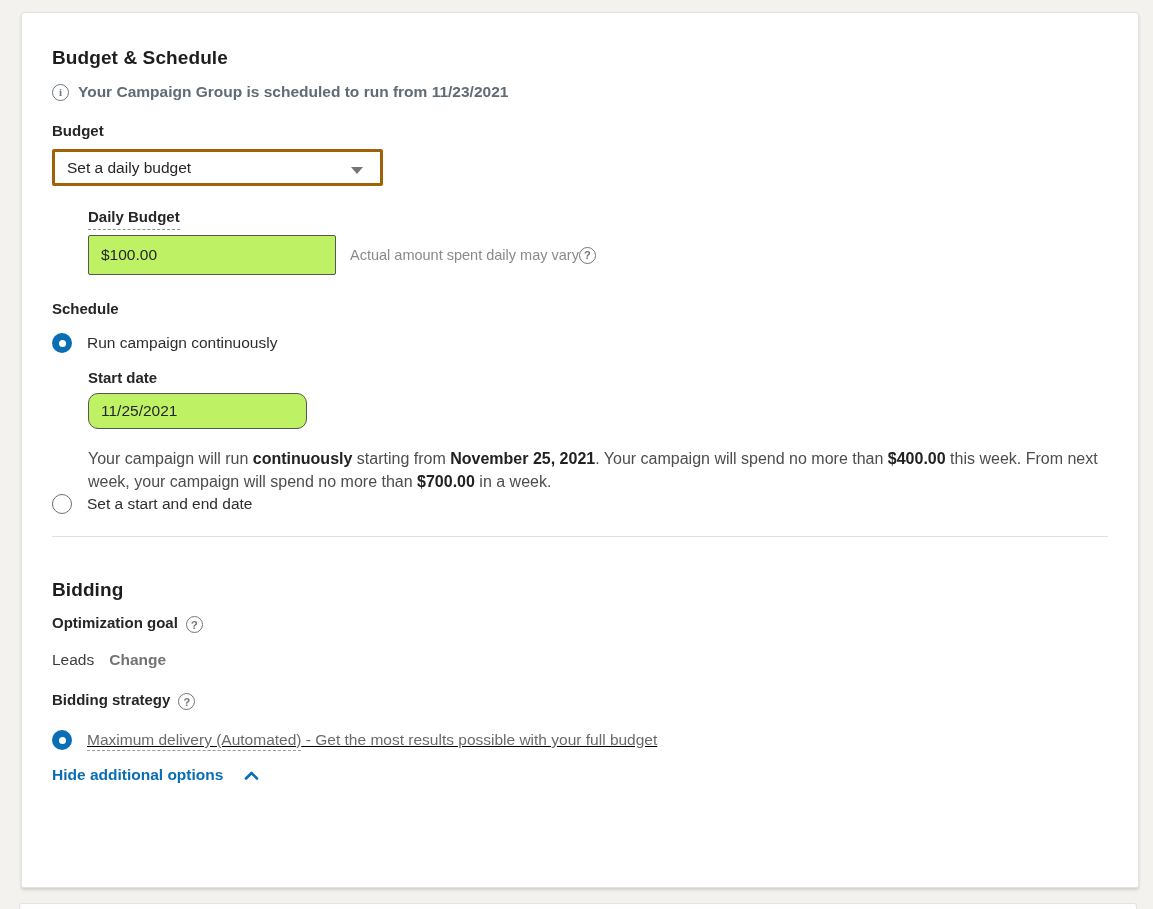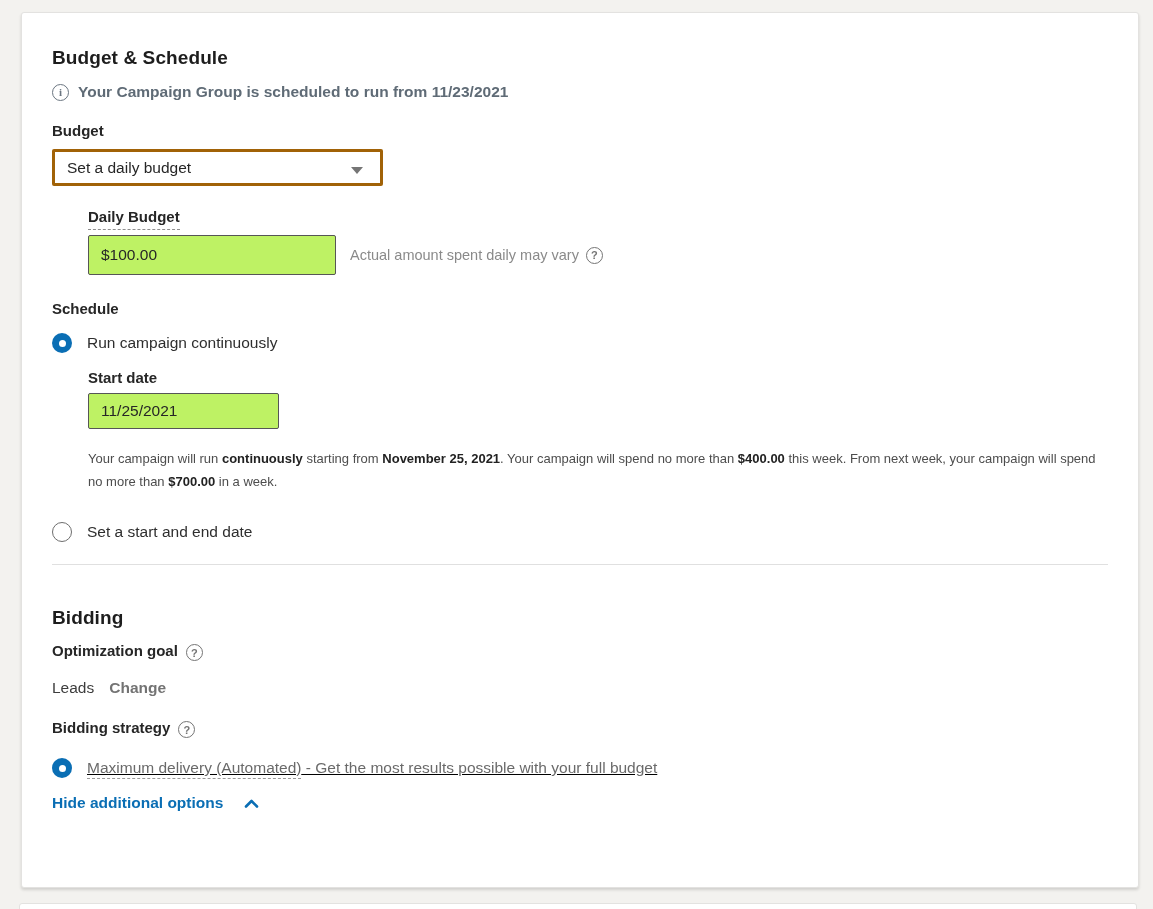--- a/index.html
+++ b/index.html
@@ -79,44 +79,44 @@
   .daily-budget-block .lbl { margin-bottom: 5px; }
   .input-row { display: flex; align-items: center; }
   .text-input {
     width: 248px; height: 40px;
     border: 1px solid #565656; border-radius: 2px;
     padding: 0 12px; font-size: 15.5px; color: #262626;
     font-family: "Liberation Sans", sans-serif;
     background: #bef264; outline: none;
   }
   .helper {
-    margin-left: 14px; display: flex; align-items: center; gap: 7px;
+    margin-left: 14px; display: flex; align-items: center; 
     font-size: 14.5px; color: #8a8a8a;
   }
   .label-schedule { margin-bottom: 13px; }
   .radio-row { display: flex; align-items: center; margin-bottom: 14px; }
   .radio {
     width: 20px; height: 20px; border-radius: 50%;
     flex: 0 0 auto; position: relative; cursor: pointer;
   }
   .radio.on { background: #0a6eb4; }
   .radio.on::after {
     content: ""; position: absolute; left: 6.5px; top: 6.5px;
     width: 7px; height: 7px; border-radius: 50%; background: #ffffff;
   }
   .radio.off { background: #fff; border: 1.4px solid #6e6e6e; }
   .radio-row .radio-label {
     margin-left: 15px; font-size: 15.5px; color: #2e2e2e; line-height: 22px;
   }
   .start-date-block { margin-bottom: 18px; }
   .start-date-block .lbl { margin-bottom: 5px; }
-  .date-input { width: 191px; height: 36px; }
+  .date-input { width: 219px; height: 36px; border-radius: 10px; }
   .summary {
-    font-size: 13px; color: #4d4d4d; line-height: 23px;
-    max-width: 1026px; margin-bottom: 28px;
+    font-size: 16px; color: #4d4d4d; line-height: 23px;
+    max-width: 1026px; margin-bottom: 0;
   }
   .summary b { color: #222222; font-weight: 700; }
   .radio-row.last { margin-bottom: 0; }
   .divider { border: none; border-top: 1px solid #e0e0e0; margin-top: 21px; }
   h1.bidding-title { margin-top: 42px; margin-bottom: 12px; }
   .goal-label-row, .strategy-label-row {
     display: flex; align-items: flex-end; gap: 8px; height: 20px;
   }
   .goal-label-row { margin-bottom: 17px; }
   .leads-row { display: flex; align-items: center; height: 20px; margin-bottom: 20px; }

